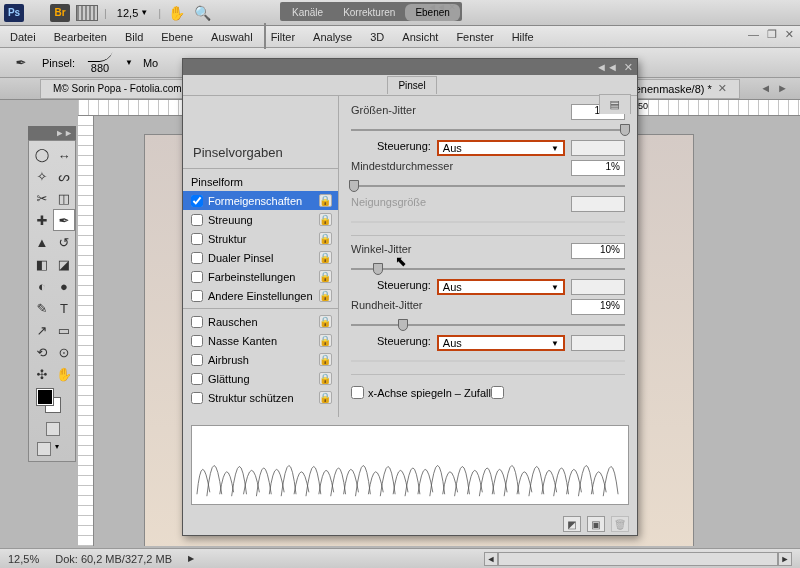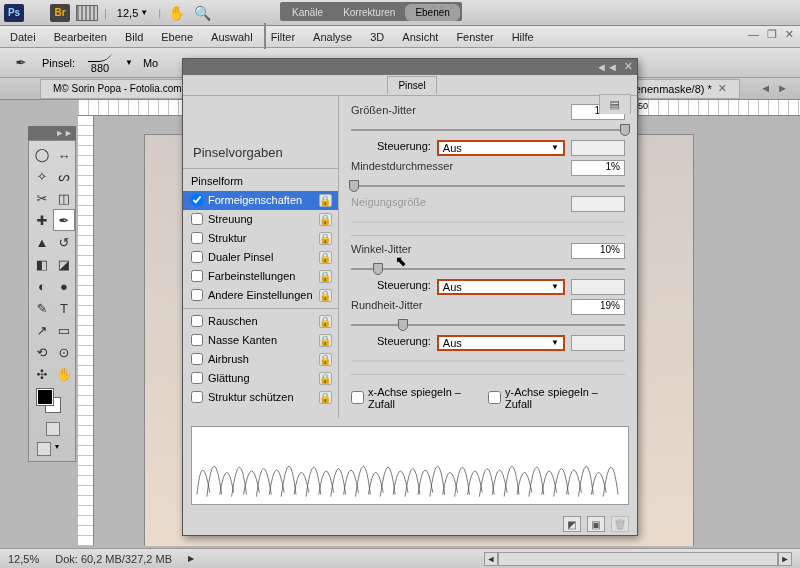--- a/index.html
+++ b/index.html
@@ -355,21 +355,20 @@
           <div class="track" style="background:#ccc"></div>
         </div>
       <div class="hr"></div>
       <div class="mirror">
         <label>
             <input type="checkbox" style="">
             <span>x-Achse spiegeln – Zufall</span>
           </label>
         <label>
             <input type="checkbox" style="">
-            <span>y-Achse spiegeln – Zufall</span>
           </label>
       </div>
     </div>
   </div>
   <div class="bp-preview">
     <svg viewBox="0 0 440 80" preserveAspectRatio="none">
       <g stroke="#555" stroke-width="0.8" fill="none">
         <path d="M5,70 Q10,20 18,68"></path>
           <path d="M15,72 Q22,10 30,70"></path>
           <path d="M28,70 Q35,25 42,68"></path>

